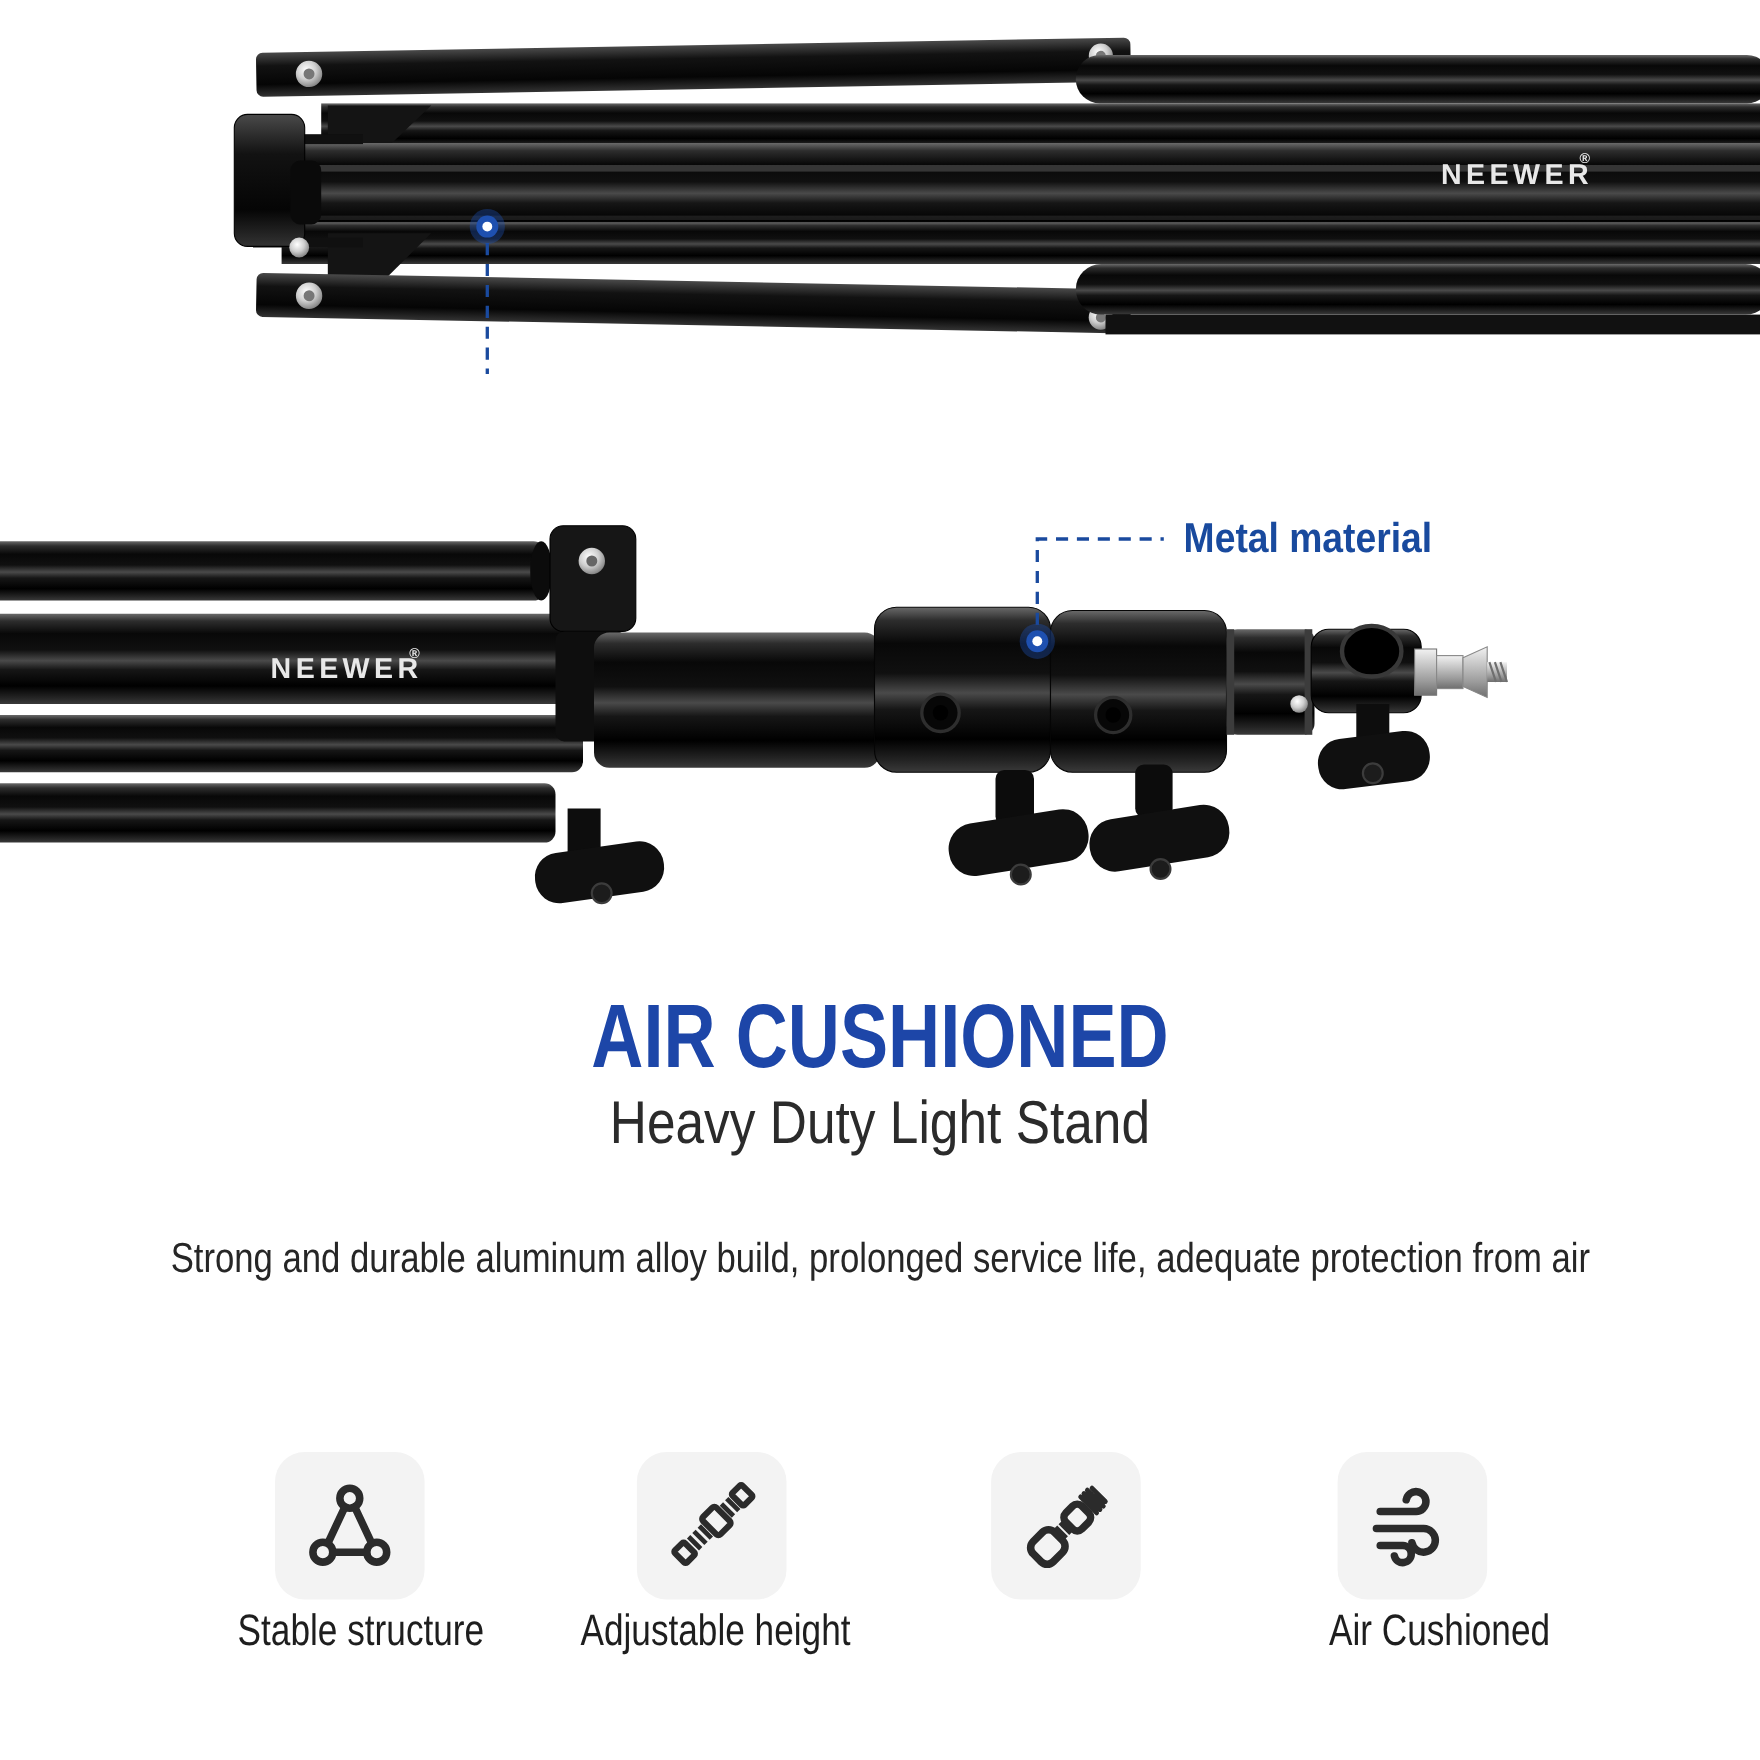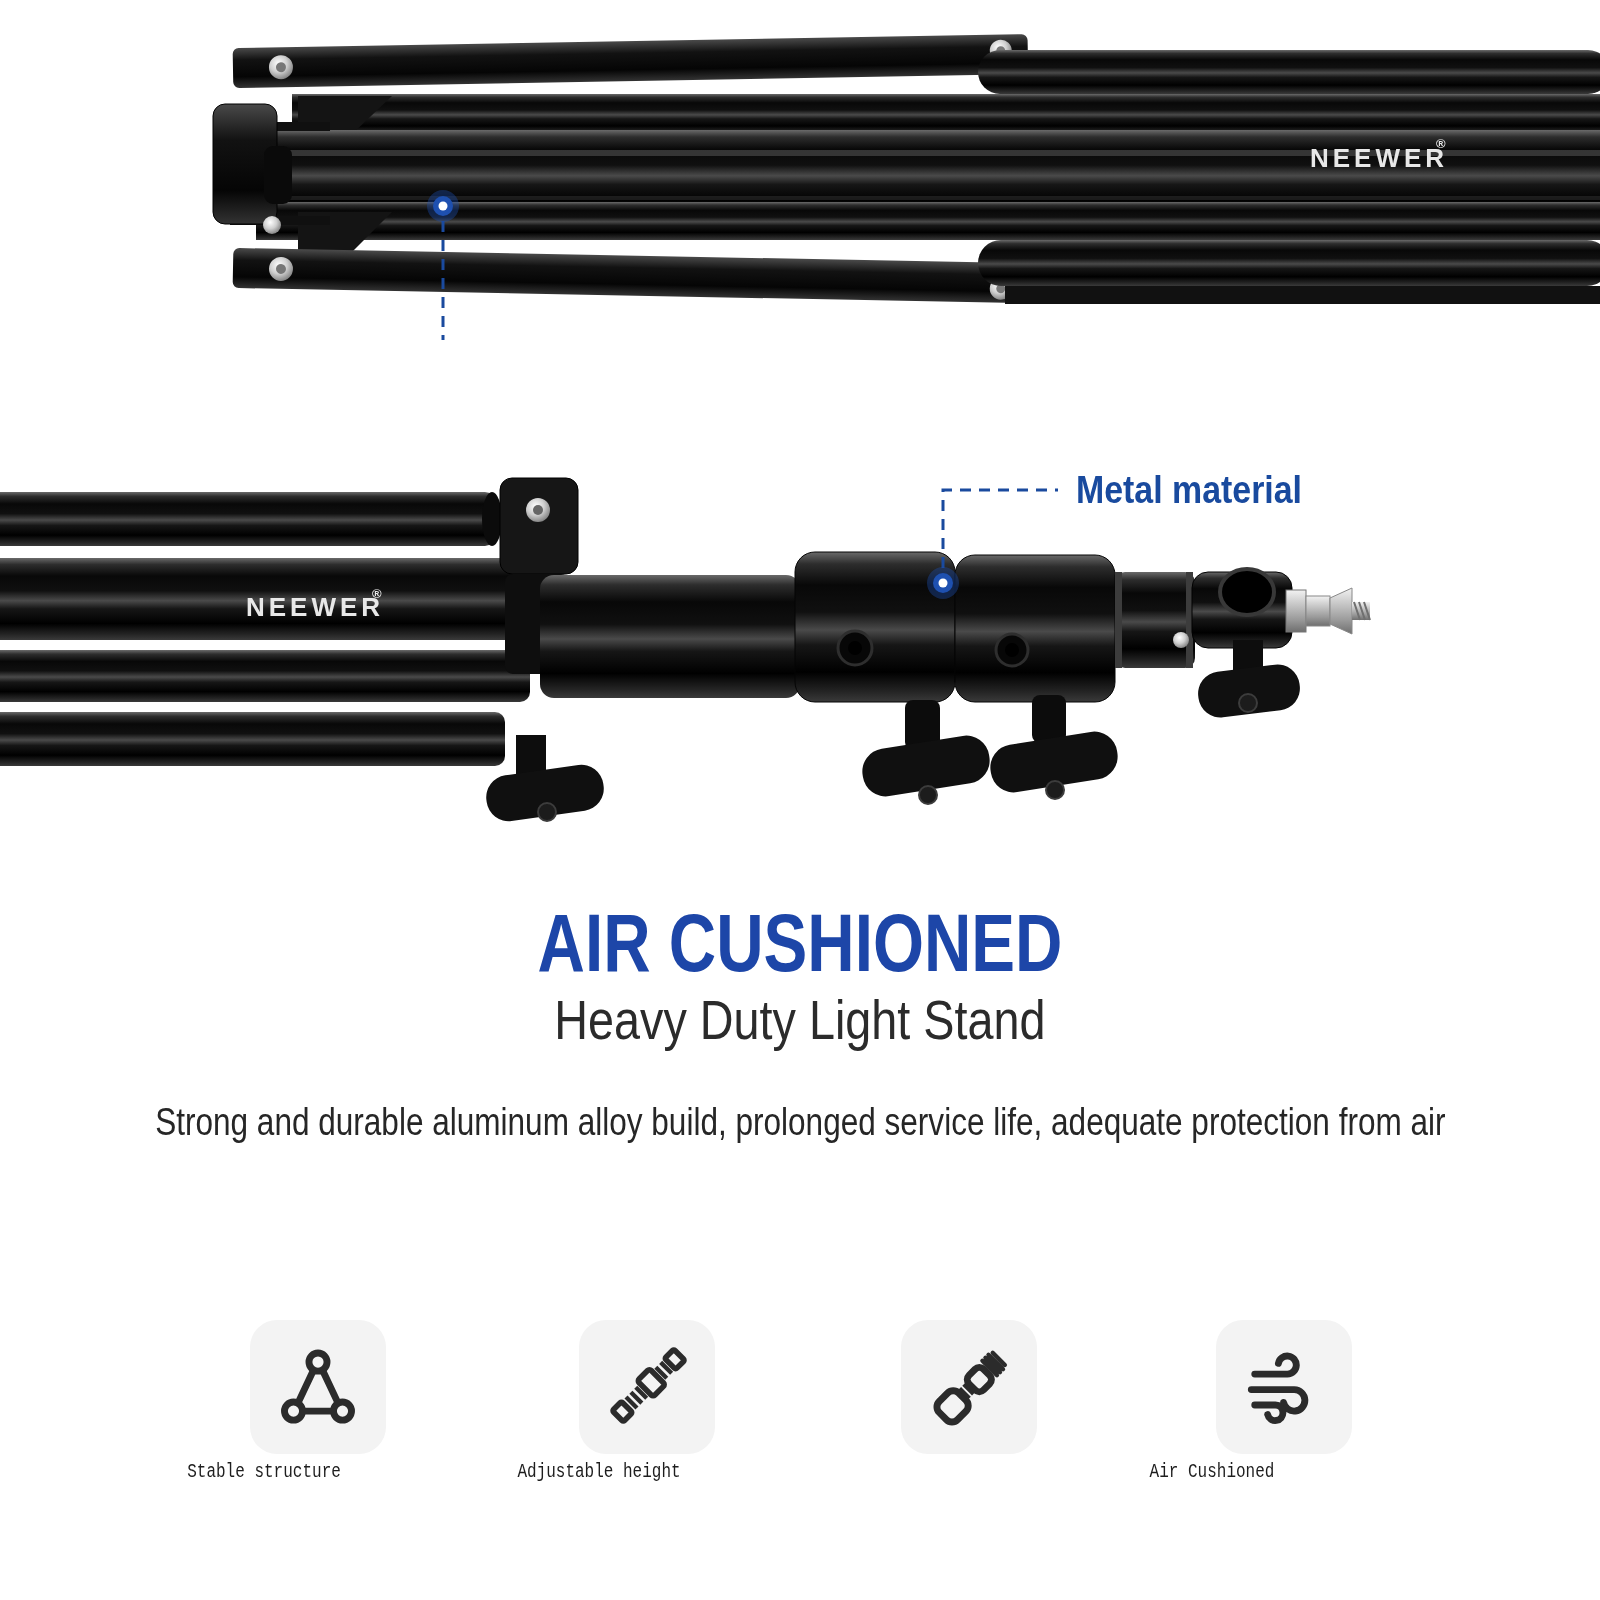--- a/index.html
+++ b/index.html
@@ -6,27 +6,27 @@
   #canvas{position:relative;width:1600px;height:1600px;background:#ffffff;overflow:hidden;
           font-family:"Liberation Sans", sans-serif;}
   svg{display:block;}
   .abs{position:absolute;}
   .center-row{left:0;width:1600px;text-align:center;white-space:nowrap;}
   .cond{display:inline-block;transform-origin:center;white-space:nowrap;}
   #title{top:896px;font-size:82px;font-weight:800;color:#1D46A8;letter-spacing:0;}
   #title .cond{transform:scaleX(0.80);}
   #subtitle{top:988px;font-size:55px;font-weight:400;color:#2b2b2b;}
   #subtitle .cond{transform:scaleX(0.85);}
-  .desc-line{font-size:38px;line-height:49px;font-weight:400;color:#262626;}
+  .desc-line{font-size:38px;line-height:49px;font-weight:400;color:#262626;margin-top:22px;}
   #desc-1{top:1098px;}
   #desc-2{top:1147px;}
   .desc-line .cond{transform:scaleX(0.83);}
   .tile{position:absolute;top:1320px;width:136px;height:134px;background:#F3F3F3;border-radius:27px;
         display:flex;align-items:center;justify-content:center;}
-  .feat-label{position:absolute;top:1460px;width:300px;text-align:left;font-size:20px;color:#1e1e1e;white-space:nowrap;font-family:Liberation Mono, monospace;}
+  .feat-label{position:absolute;top:1460px;width:300px;text-align:right;font-size:40px;color:#1e1e1e;white-space:nowrap;}
   .feat-label .cond{transform:scaleX(0.80);}
   .icon-stroke{stroke:#2b2b2b;fill:none;stroke-linecap:round;stroke-linejoin:round;}
   text.callout{font-size:38px;font-weight:700;fill:#194A9E;}
   text.logo{fill:#e8e8e8;font-weight:700;letter-spacing:4px;font-size:26px;}
   text.logo-r{fill:#e8e8e8;font-weight:700;font-size:13px;}
 </style>
 </head>
 <body>
 
 <div id="canvas">

